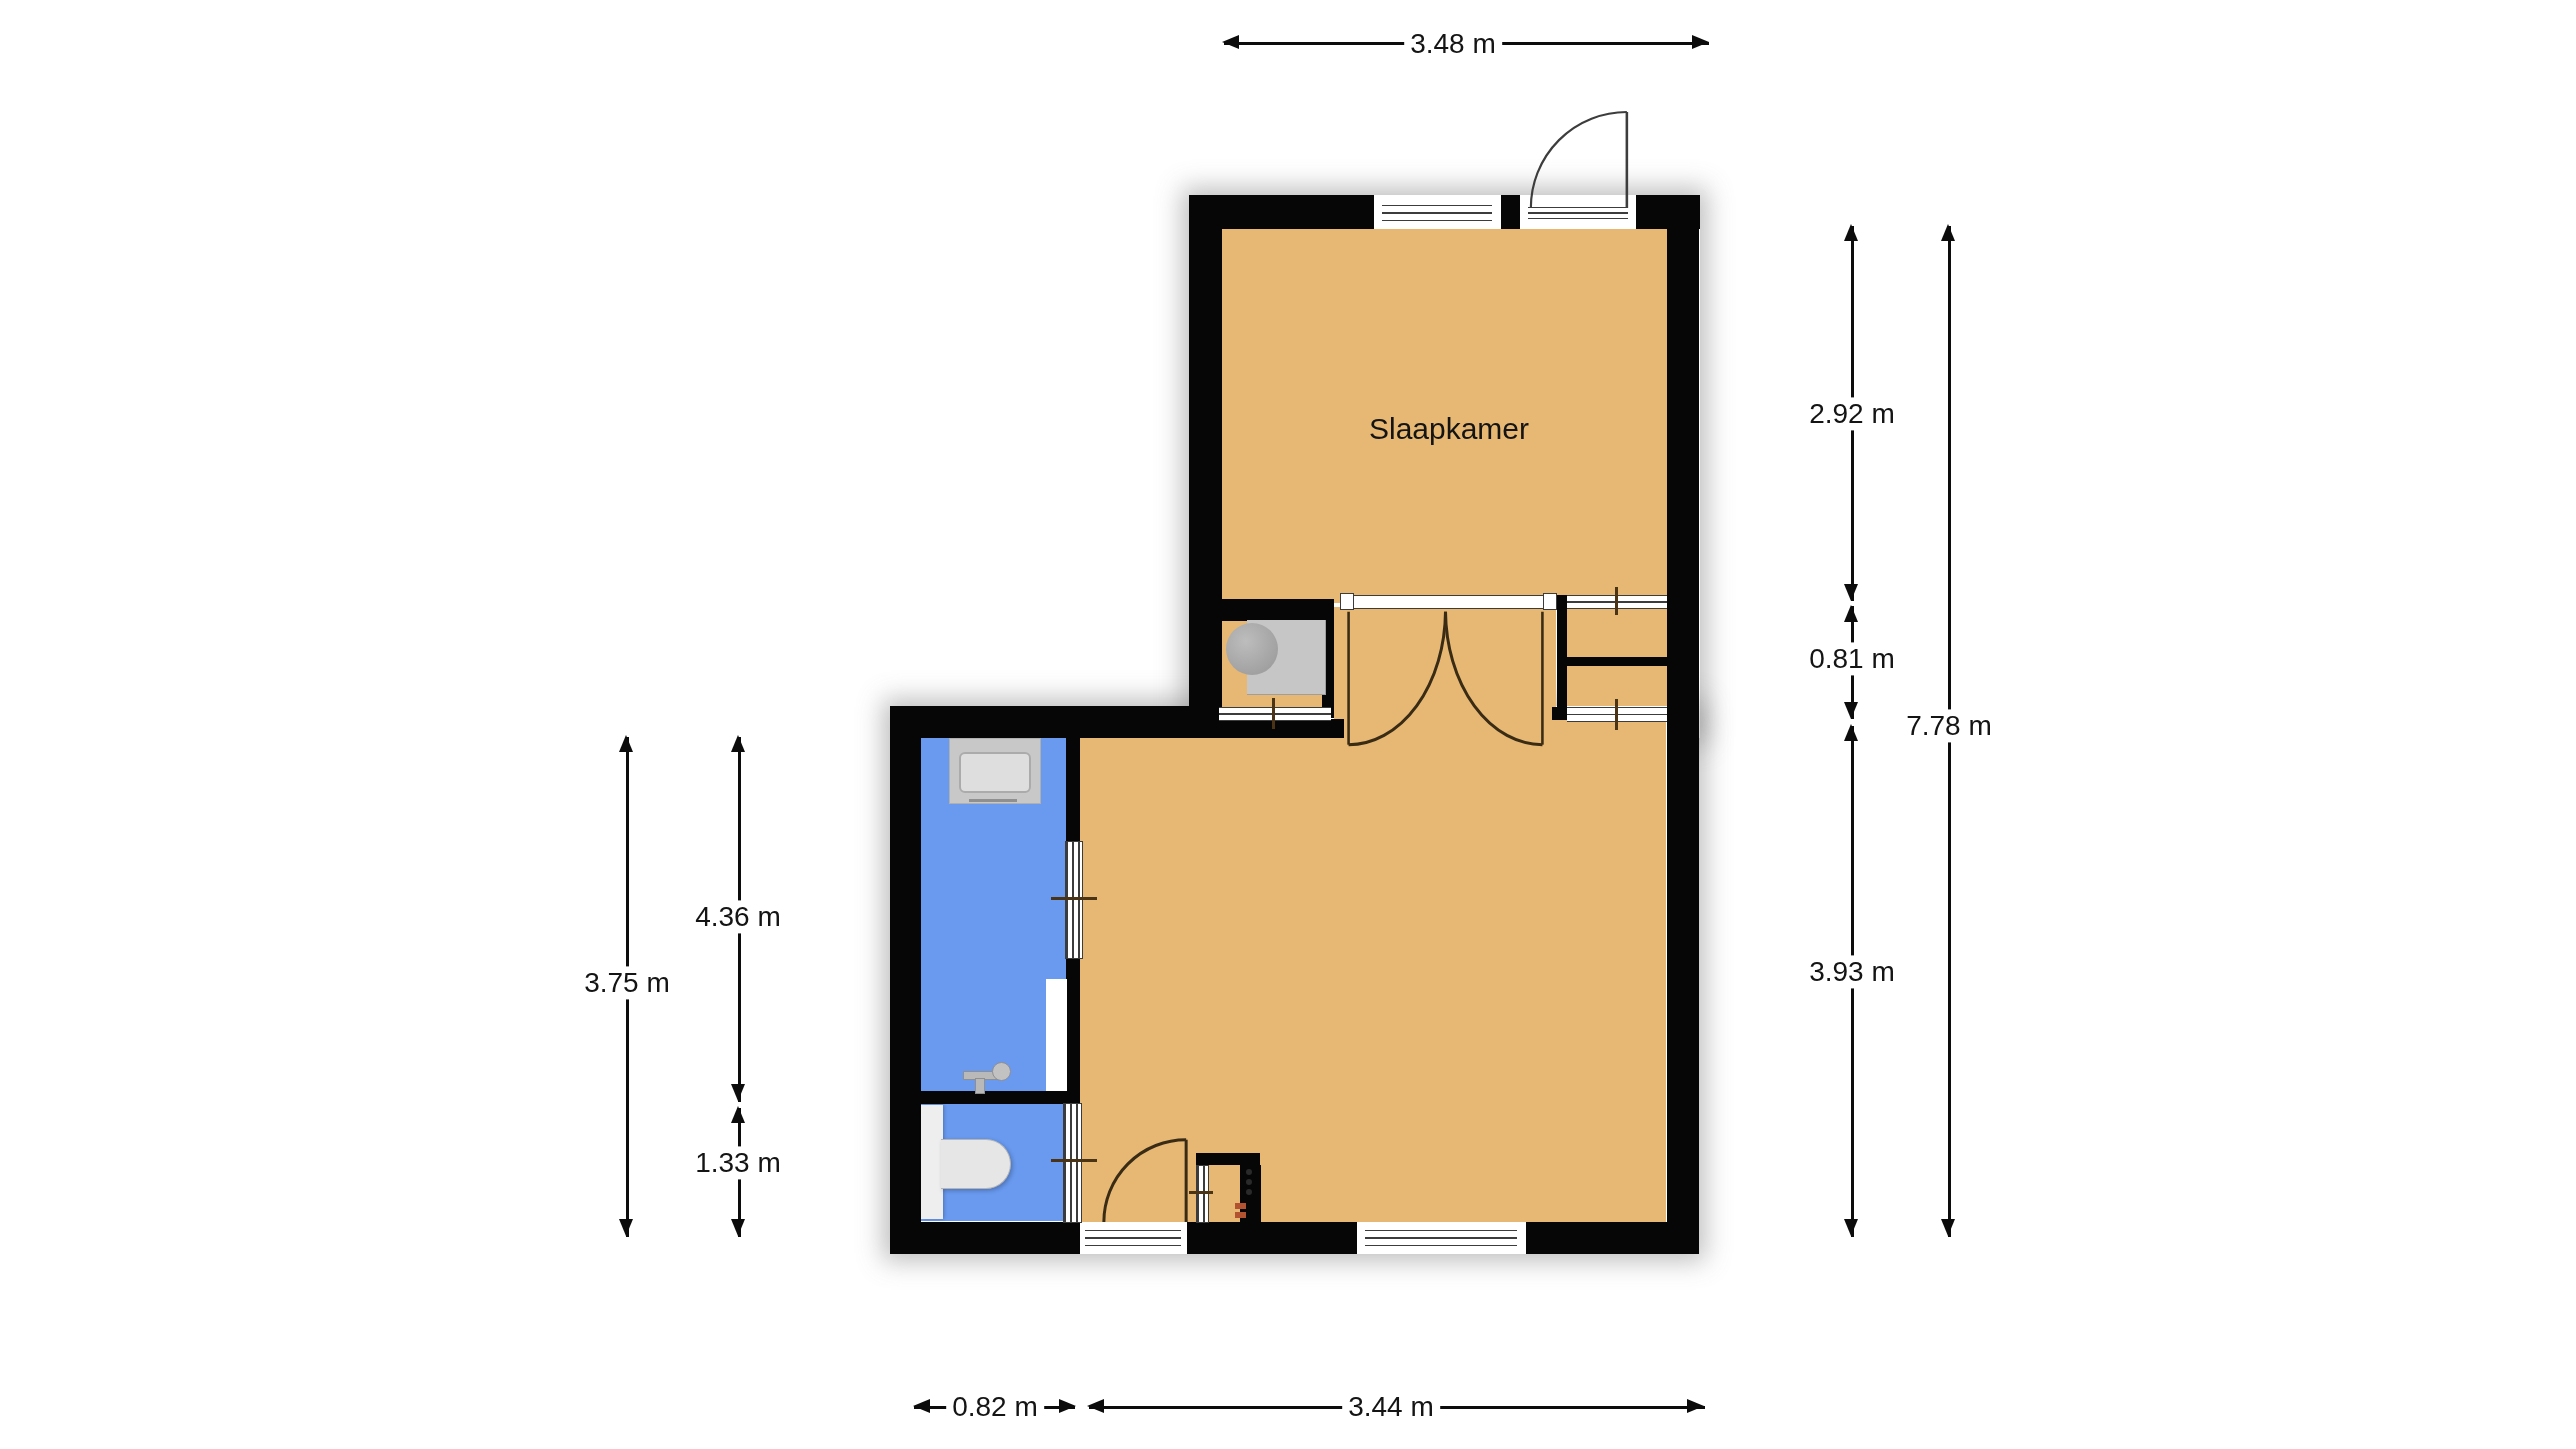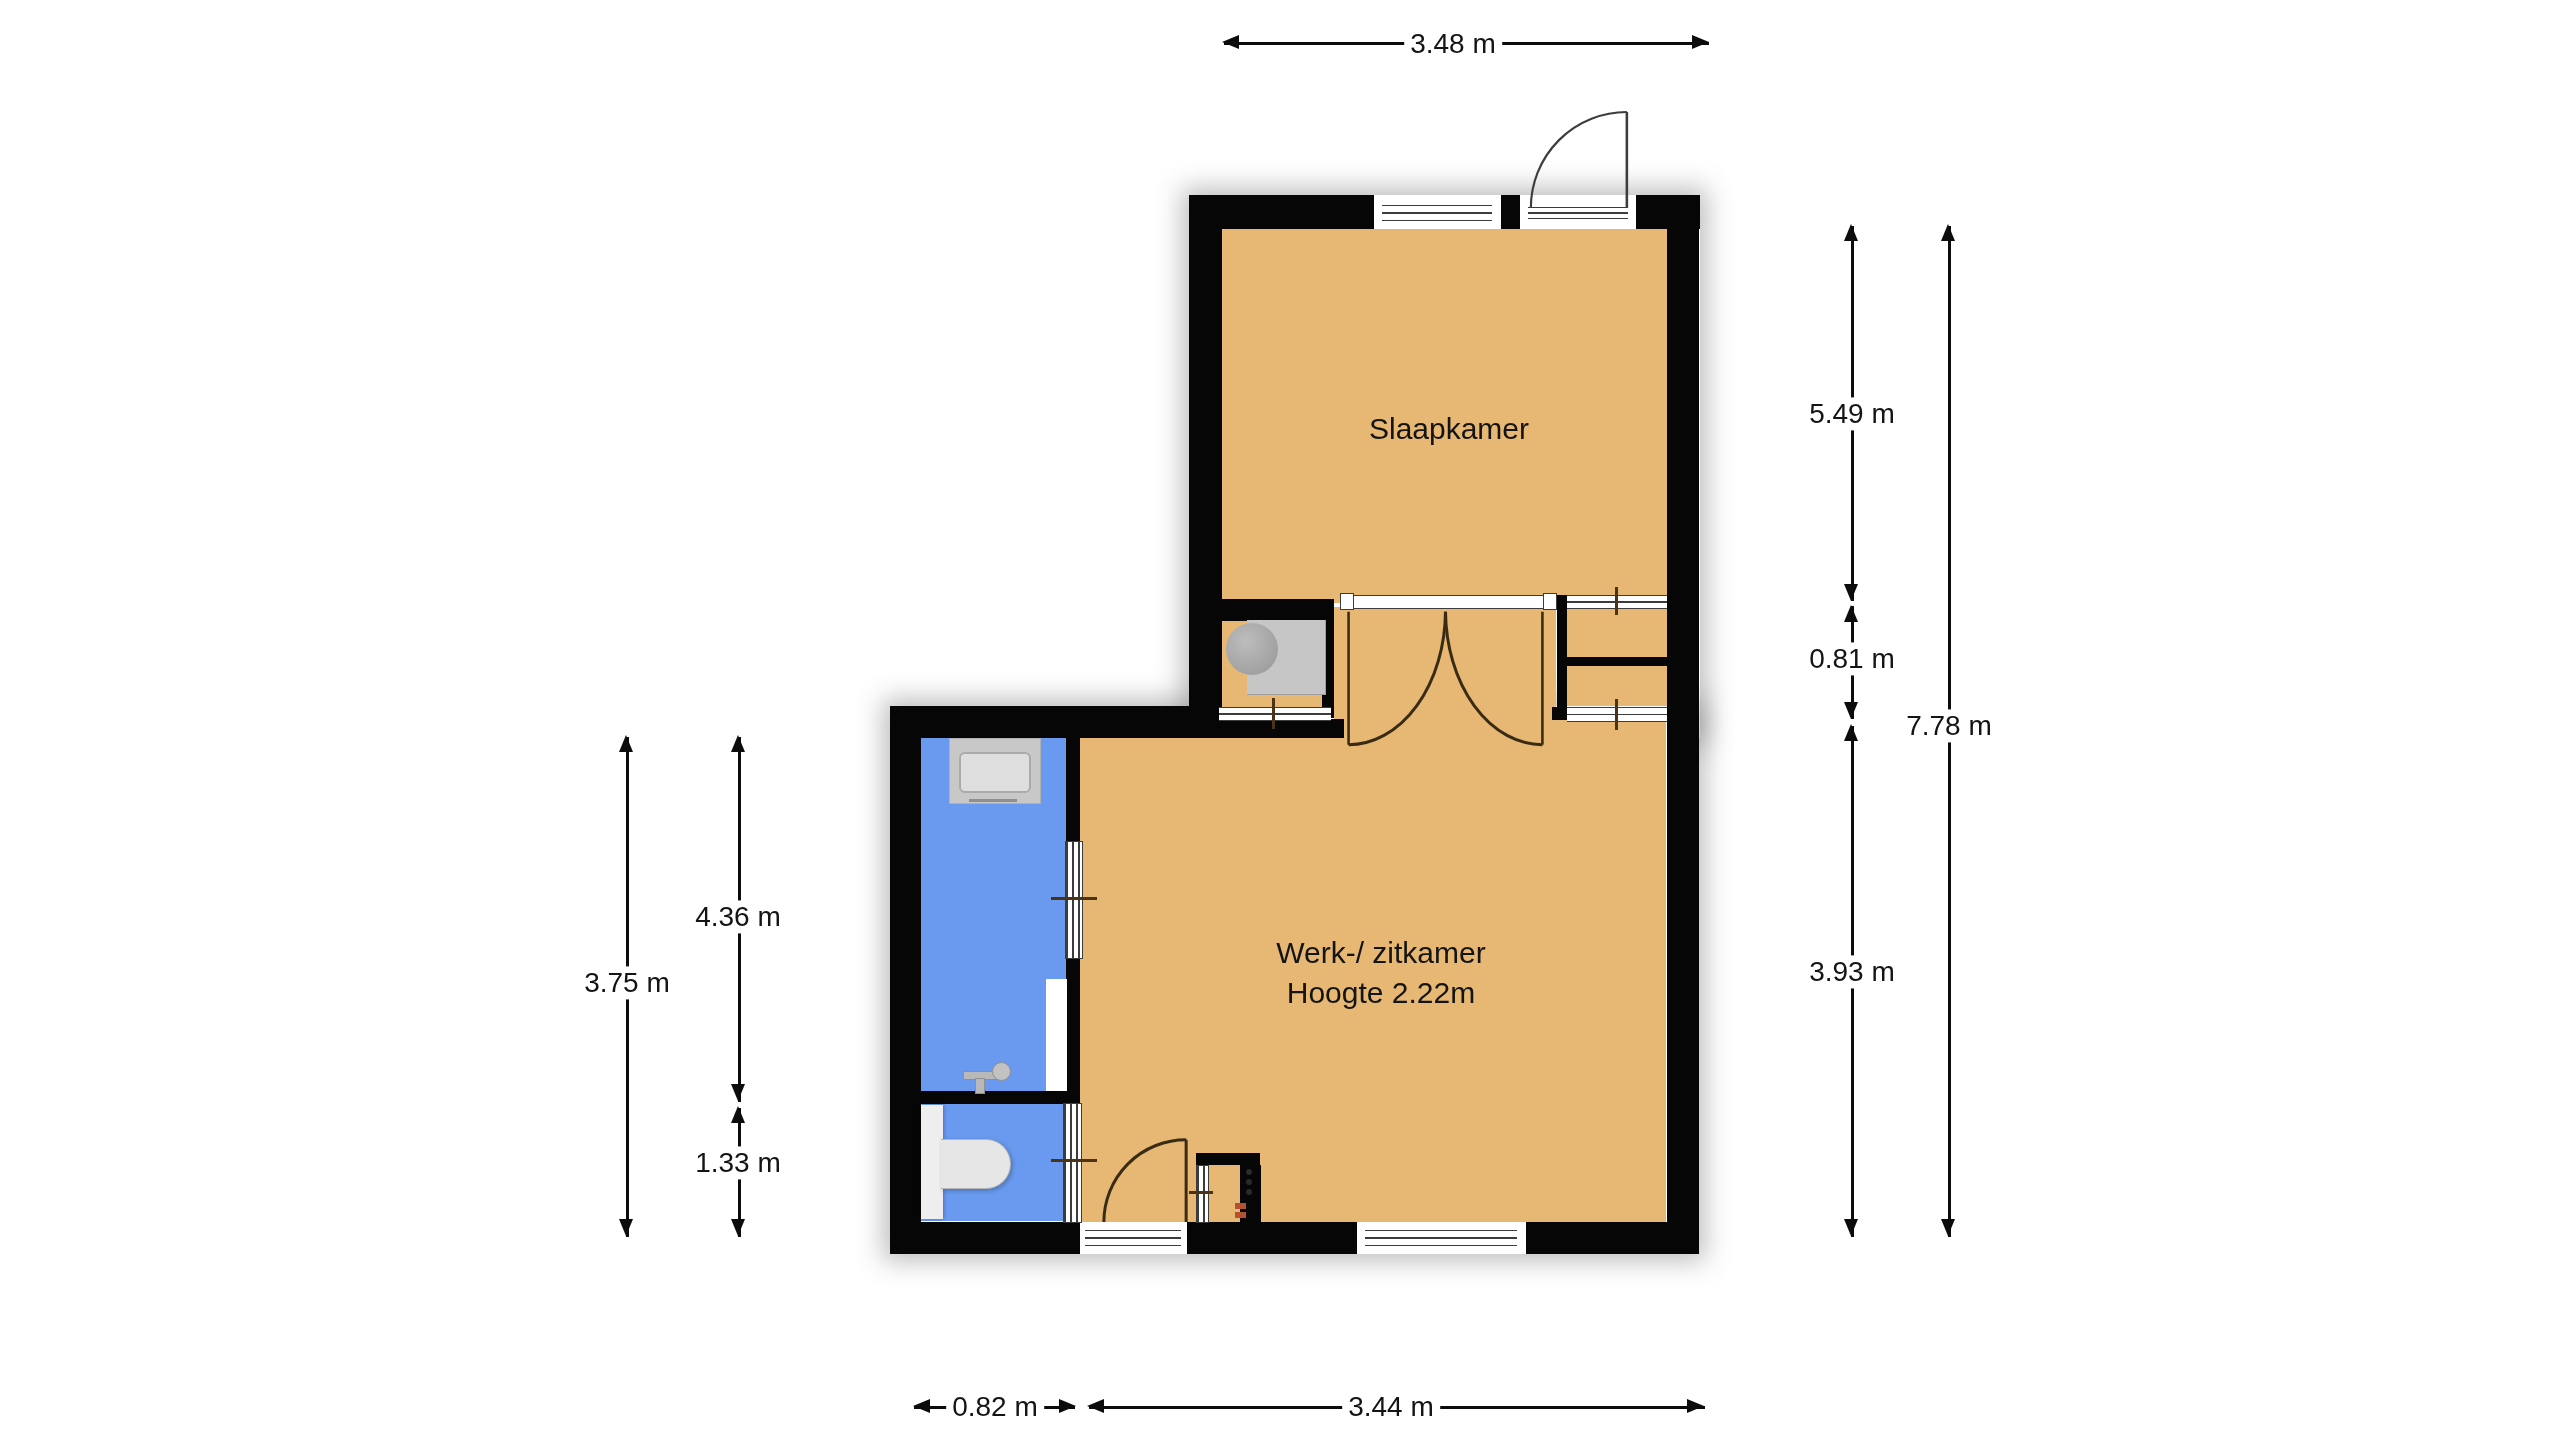--- a/index.html
+++ b/index.html
@@ -129,21 +129,21 @@
   </svg>
 
   <div class="abs dimline" style="left:1224px;top:42px;width:485px;height:2.6px;"></div>
   <div class="abs ah ah-left" style="left:1222px;top:35px;"></div>
   <div class="abs ah ah-right" style="left:1692px;top:35px;"></div>
   <span class="abs dimlabel" style="left:1453px;top:44px;">3.48 m</span>
 
   <div class="abs dimline" style="left:1851px;top:226px;width:2.6px;height:375px;"></div>
   <div class="abs ah ah-up" style="left:1844px;top:224px;"></div>
   <div class="abs ah ah-down" style="left:1844px;top:584px;"></div>
-  <span class="abs dimlabel" style="left:1852px;top:414px;">5.49 m</span>
+  <span class="abs dimlabel" style="left:1852px;top:414px;">2.92 m</span>
 
   <div class="abs dimline" style="left:1851px;top:606px;width:2.6px;height:113px;"></div>
   <div class="abs ah ah-up" style="left:1844px;top:605px;"></div>
   <div class="abs ah ah-down" style="left:1844px;top:702px;"></div>
   <span class="abs dimlabel" style="left:1852px;top:659px;">0.81 m</span>
 
   <div class="abs dimline" style="left:1851px;top:726px;width:2.6px;height:511px;"></div>
   <div class="abs ah ah-up" style="left:1844px;top:724px;"></div>
   <div class="abs ah ah-down" style="left:1844px;top:1219px;"></div>
   <span class="abs dimlabel" style="left:1852px;top:972px;">3.93 m</span>
@@ -172,19 +172,15 @@
   <div class="abs ah ah-left" style="left:913px;top:1399px;"></div>
   <div class="abs ah ah-right" style="left:1059px;top:1399px;"></div>
   <span class="abs dimlabel" style="left:995px;top:1407px;">0.82 m</span>
 
   <div class="abs dimline" style="left:1089px;top:1406px;width:616px;height:2.6px;"></div>
   <div class="abs ah ah-left" style="left:1087px;top:1399px;"></div>
   <div class="abs ah ah-right" style="left:1687px;top:1399px;"></div>
   <span class="abs dimlabel" style="left:1391px;top:1407px;">3.44 m</span>
 
   <div class="abs roomlabel" style="left:1449px;top:429px;">Slaapkamer</div>
-  <div class="abs roomlabel" style="left:1381px;top:973px;">
-    <div>Werk-/ zitkamer</div>
-    <div>Hoogte 2.22m</div>
-  </div>
 
 </div>
 
 
 </body></html>

